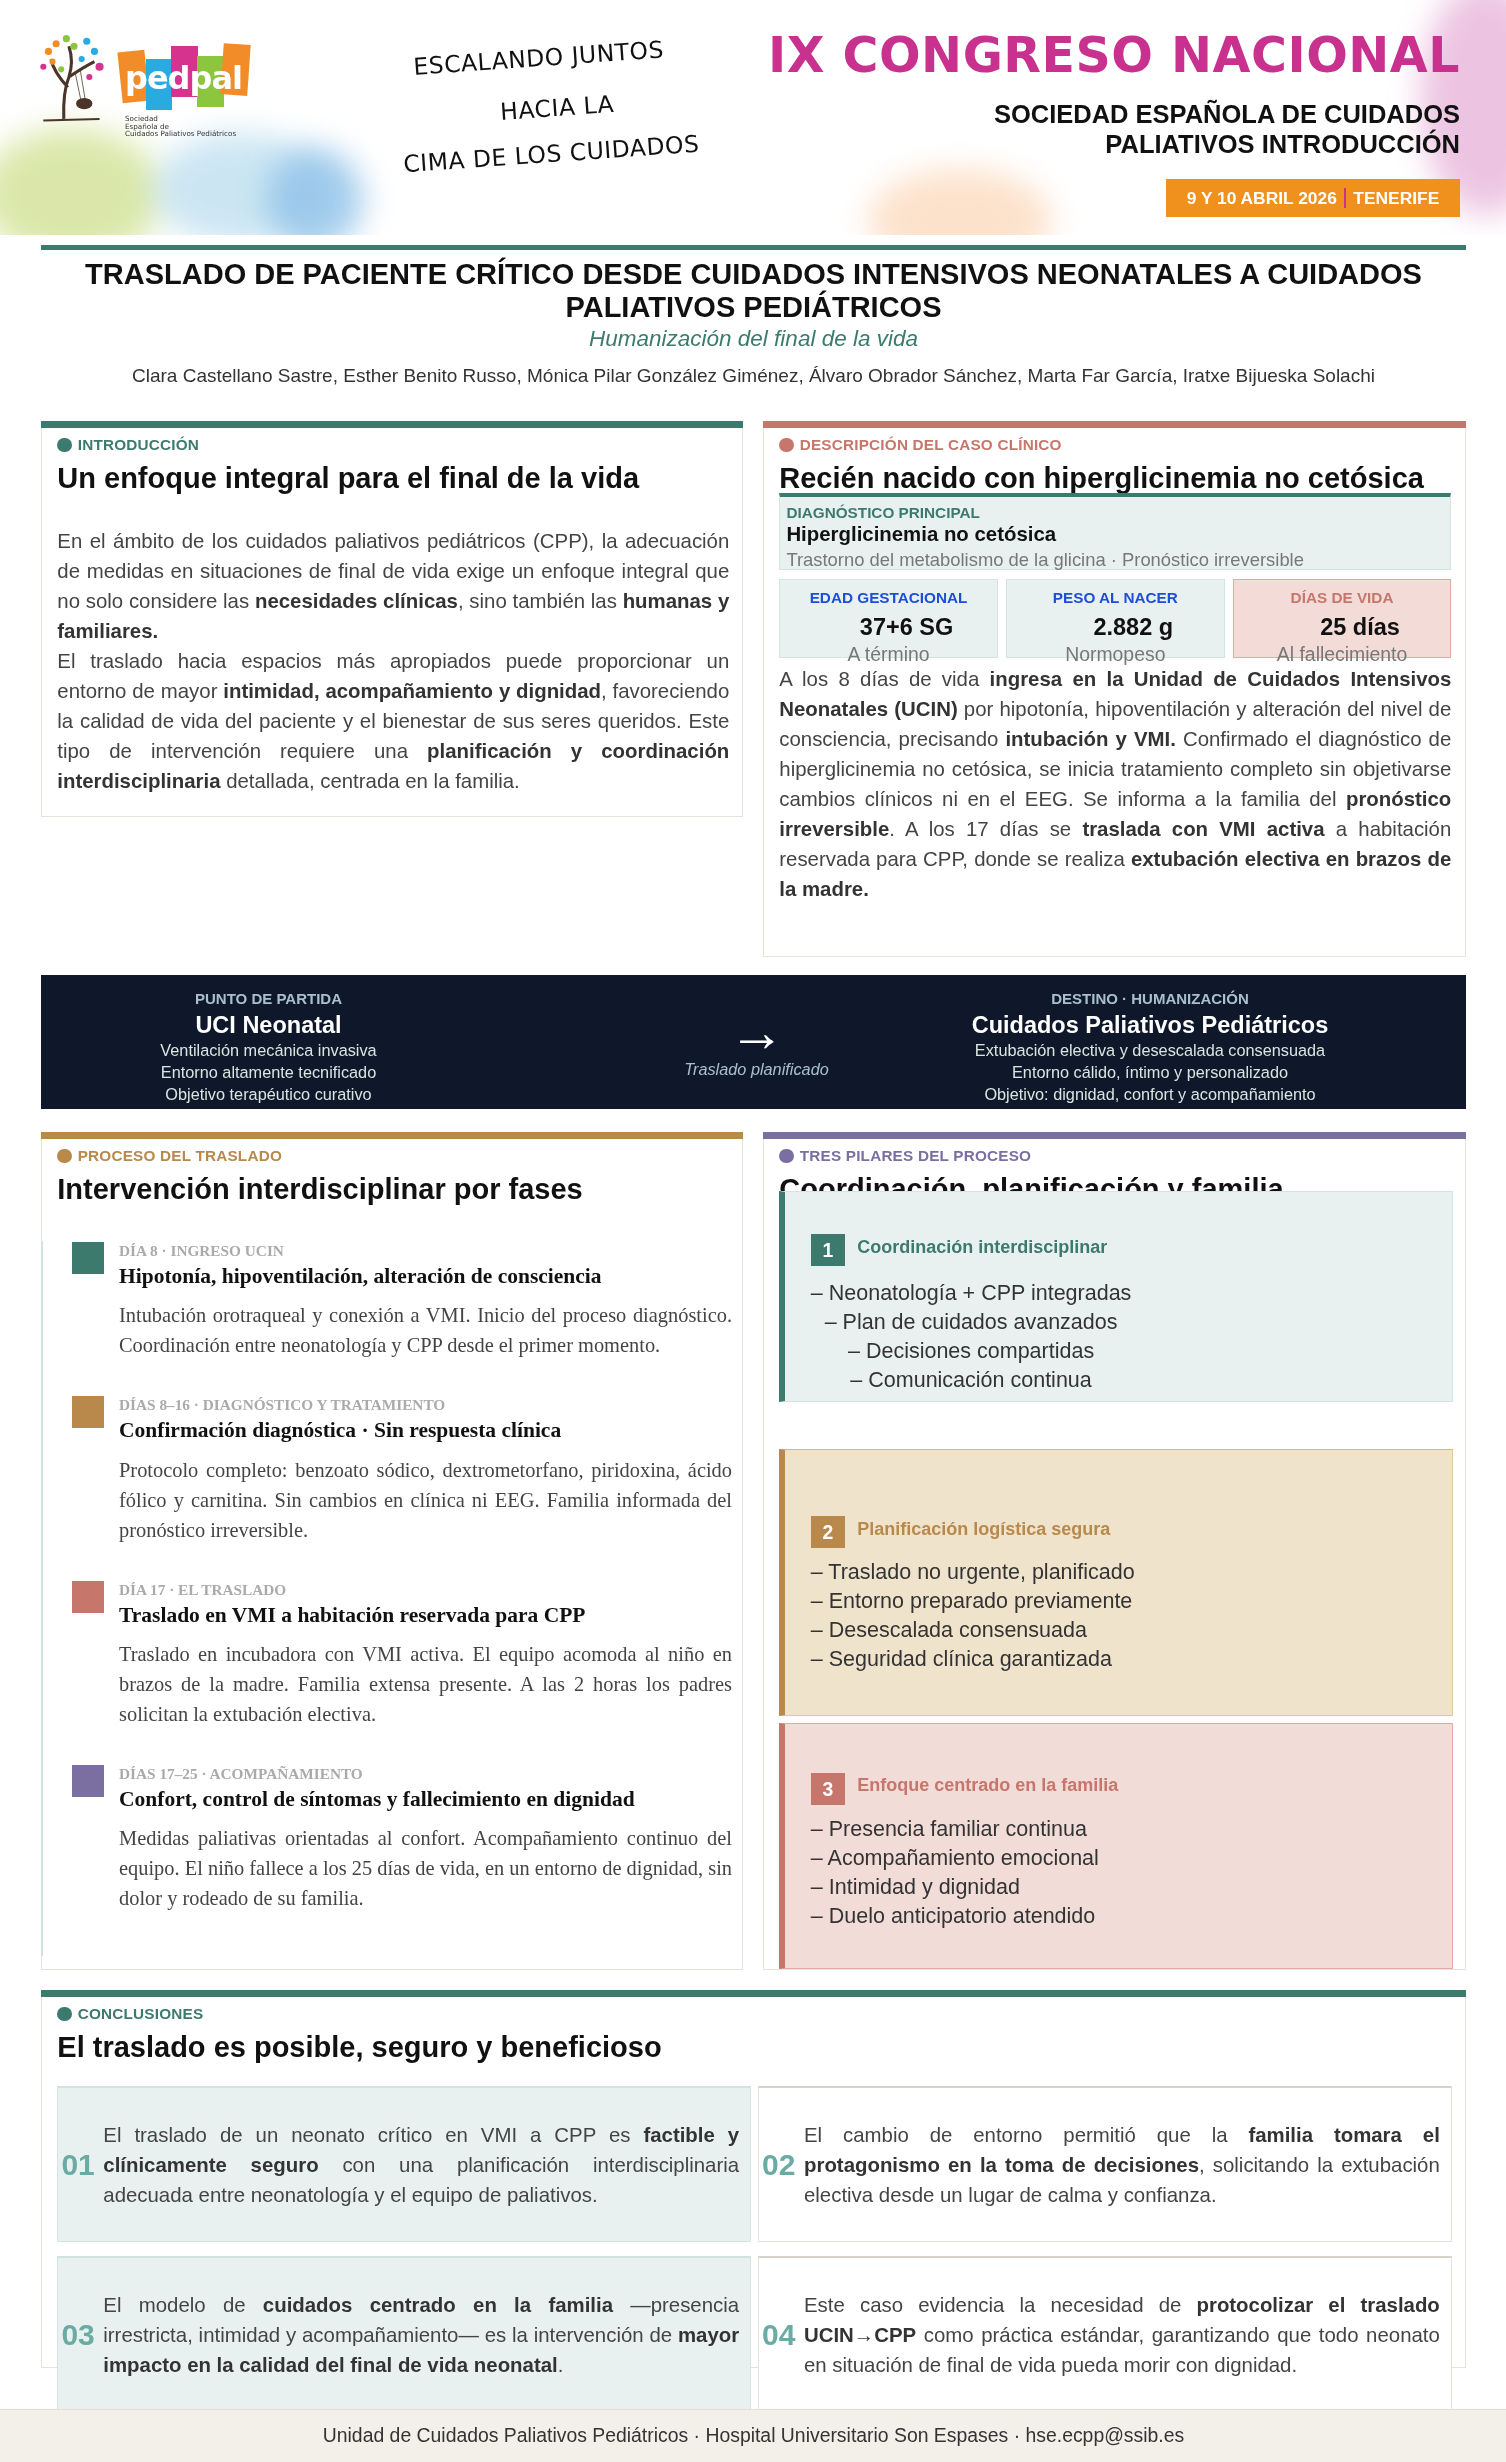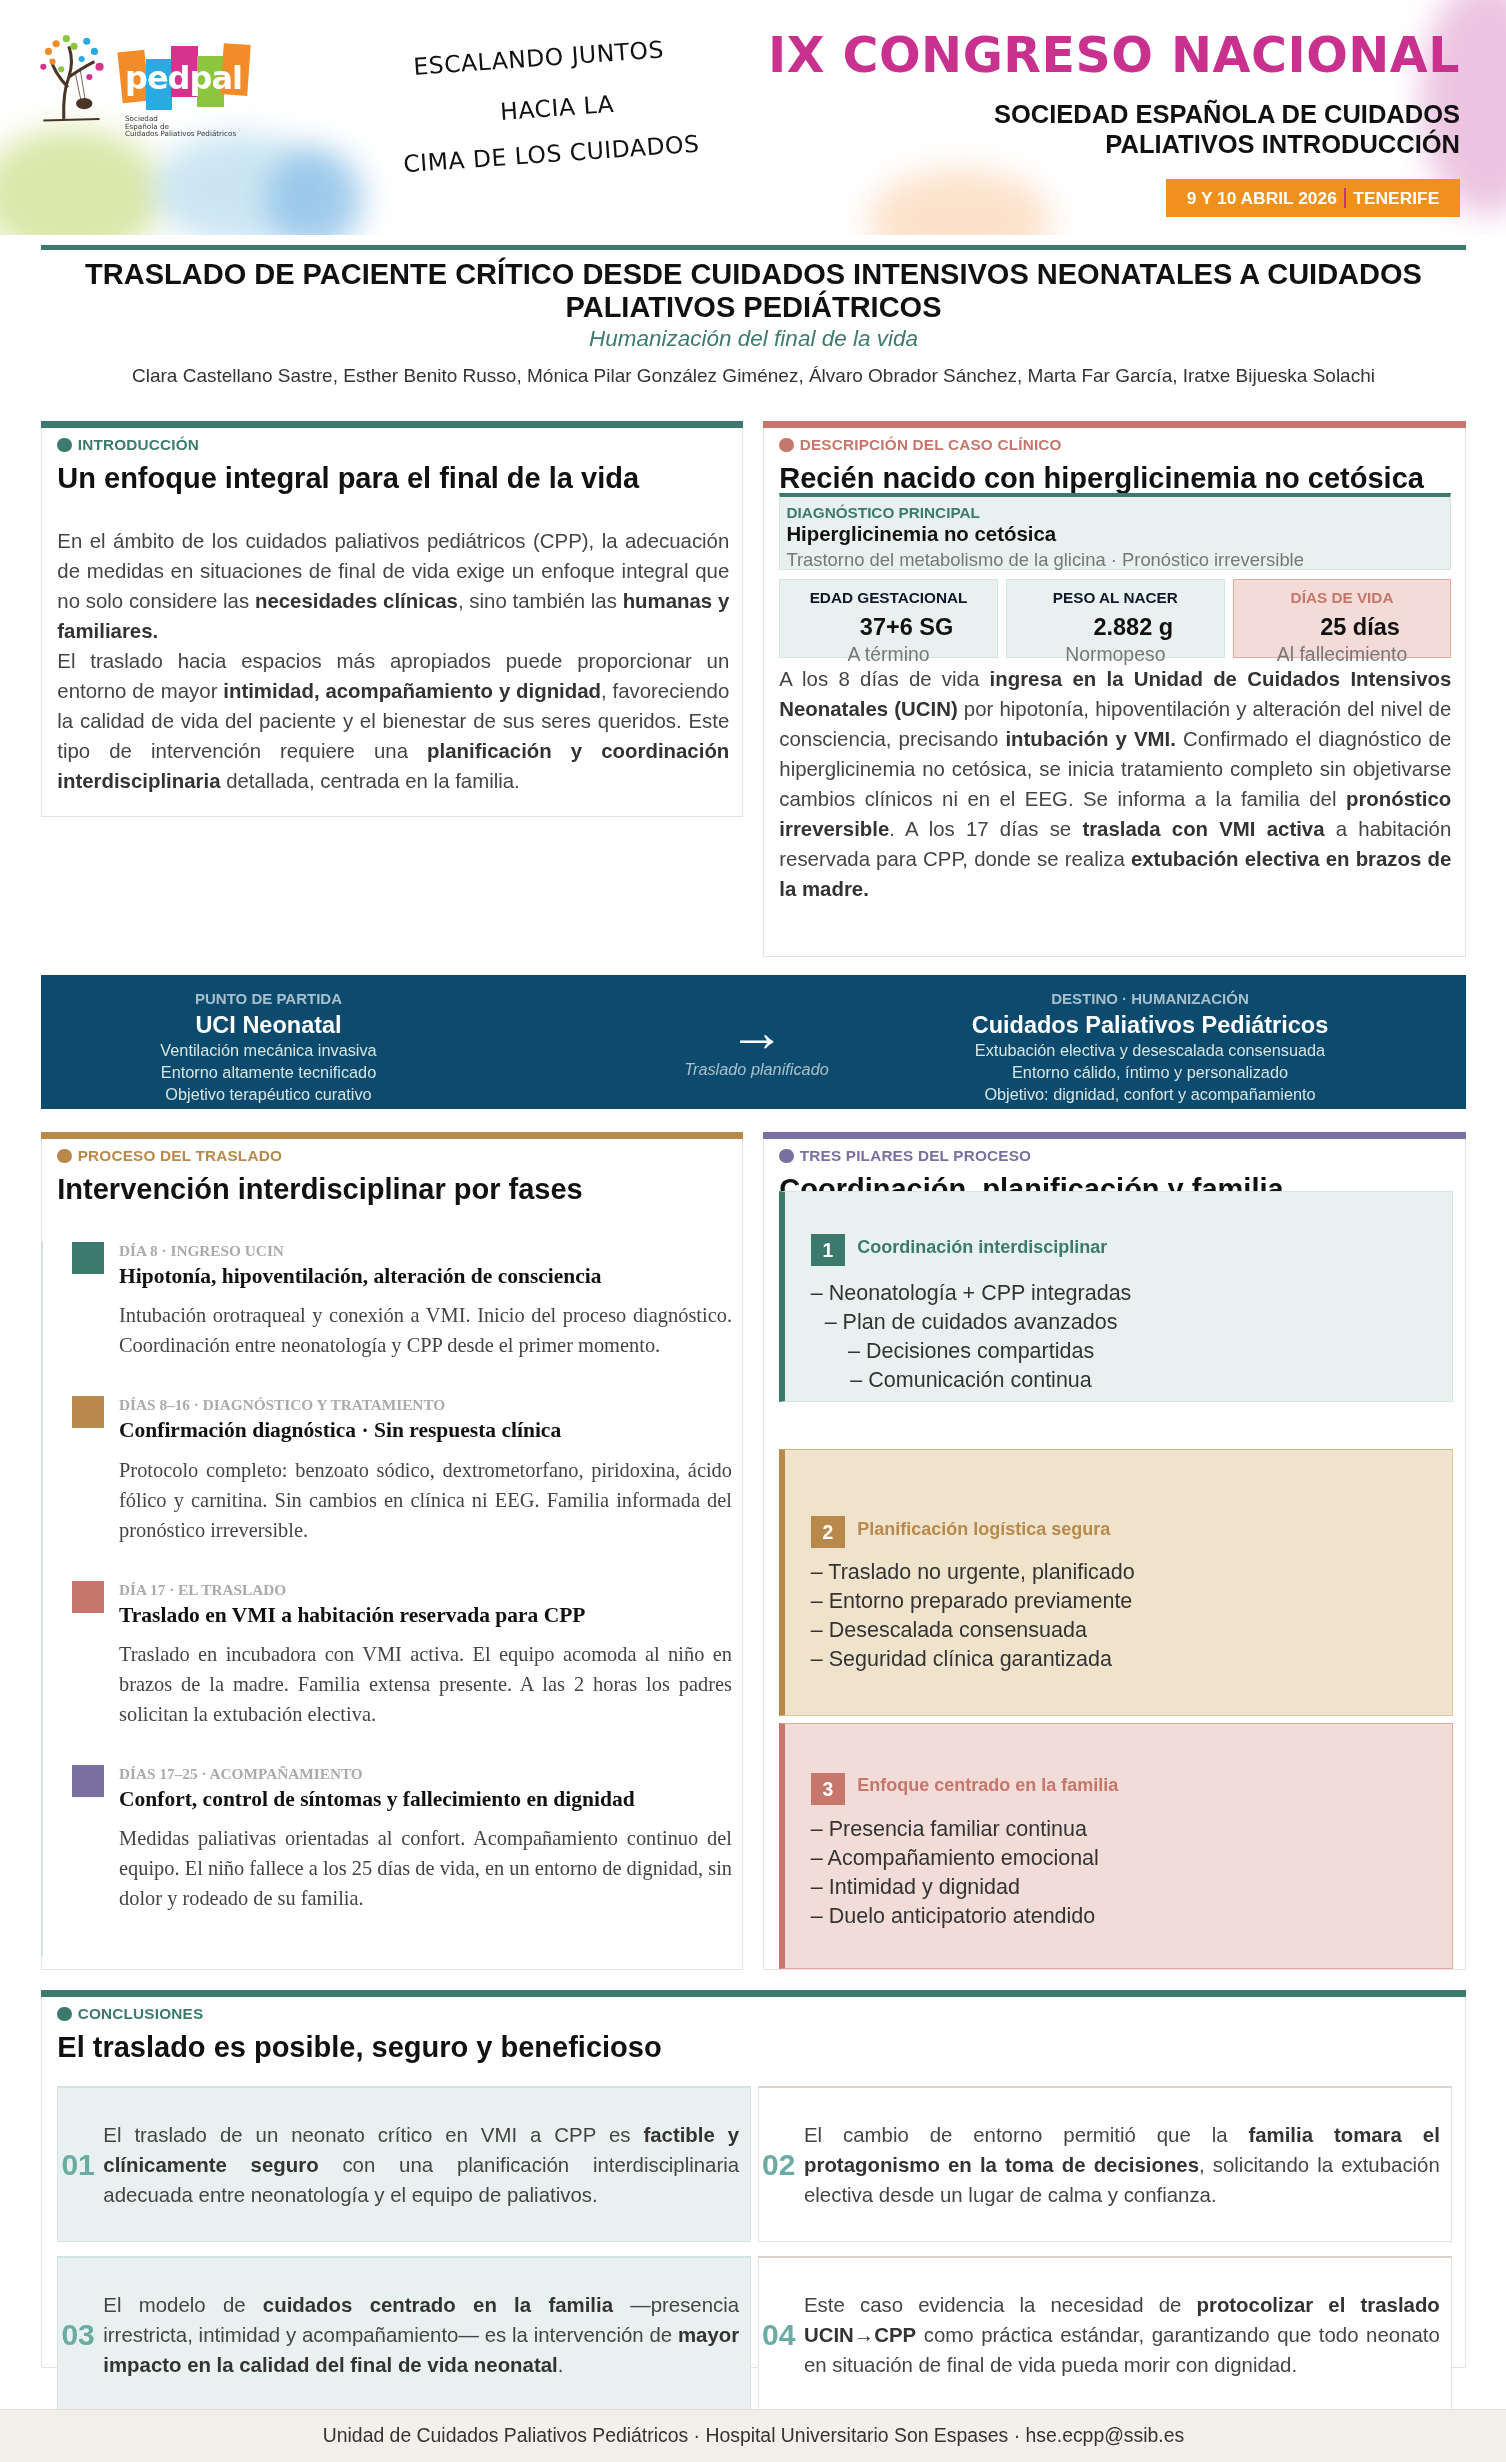--- a/index.html
+++ b/index.html
@@ -52,27 +52,27 @@
   #intro .para{left:15.3px;top:105px;width:672px;}
   
   #case{left:763px;top:421px;width:703px;height:536px;}
   .diag{position:absolute;left:15.3px;top:72px;width:672px;height:77px;background:#e9f1f0;border:1px solid #d3e5e1;border-top:4.1px solid #3d7a6e;}
   .diag .k{position:absolute;left:6.1px;top:7.2px;font-weight:bold;font-size:15.3px;color:#3d7a6e;}
   .diag .t{position:absolute;left:6.1px;top:25.5px;font-weight:bold;font-size:20.4px;color:#111;}
   .diag .s{position:absolute;left:6.1px;top:52px;font-size:18.4px;color:#777;}
   .stats{position:absolute;left:15.3px;top:158px;width:672px;height:79px;display:flex;gap:8.2px;}
   .stat{flex:1;background:#e9f1f0;border:1px solid #d3e5e1;text-align:center;padding-top:9.2px;}
   .stat.red{background:#f3dcd8;border-color:#e1aba4;}
-  .stat .k{font-weight:bold;font-size:15.3px;color:#0f172a;}
+  .stat .k{font-weight:bold;font-size:15.3px;color:#1d4ed8;}
   .stat.red .k{color:#c7766c;}
   .stat .v{font-weight:bold;font-size:23.5px;color:#111;margin-top:7.2px;margin-left:36px;}
   .stat .s{font-size:19.4px;color:#777;margin-top:2px;}
   #case .para{left:15.3px;top:243px;width:672px;}
   
-  .flow{position:absolute;left:41px;top:975px;width:1425px;height:134px;background:#0c4a6e;color:#fff;}
+  .flow{position:absolute;left:41px;top:975px;width:1425px;height:134px;background:#0f172a;color:#fff;}
   .flow .col{position:absolute;top:15.3px;text-align:center;}
   .flow .col.left{left:77px;width:301px;}
   .flow .col.right{left:879px;width:460px;}
   .flow .k{font-weight:bold;font-size:15px;color:#a9c0cc;}
   .flow .t{font-weight:bold;font-size:23.5px;color:#fff;margin-top:5.1px;}
   .flow .l{font-size:16.3px;color:#d8e6e2;line-height:22px;}
   .flow .mid{position:absolute;left:639px;top:31px;width:153px;text-align:center;}
   .flow .arrow{font-size:56px;color:#fff;line-height:51px;font-weight:bold;}
   .flow .mid .cap{font-style:italic;font-size:16.3px;color:#a9c0cc;margin-top:3.1px;}
   

